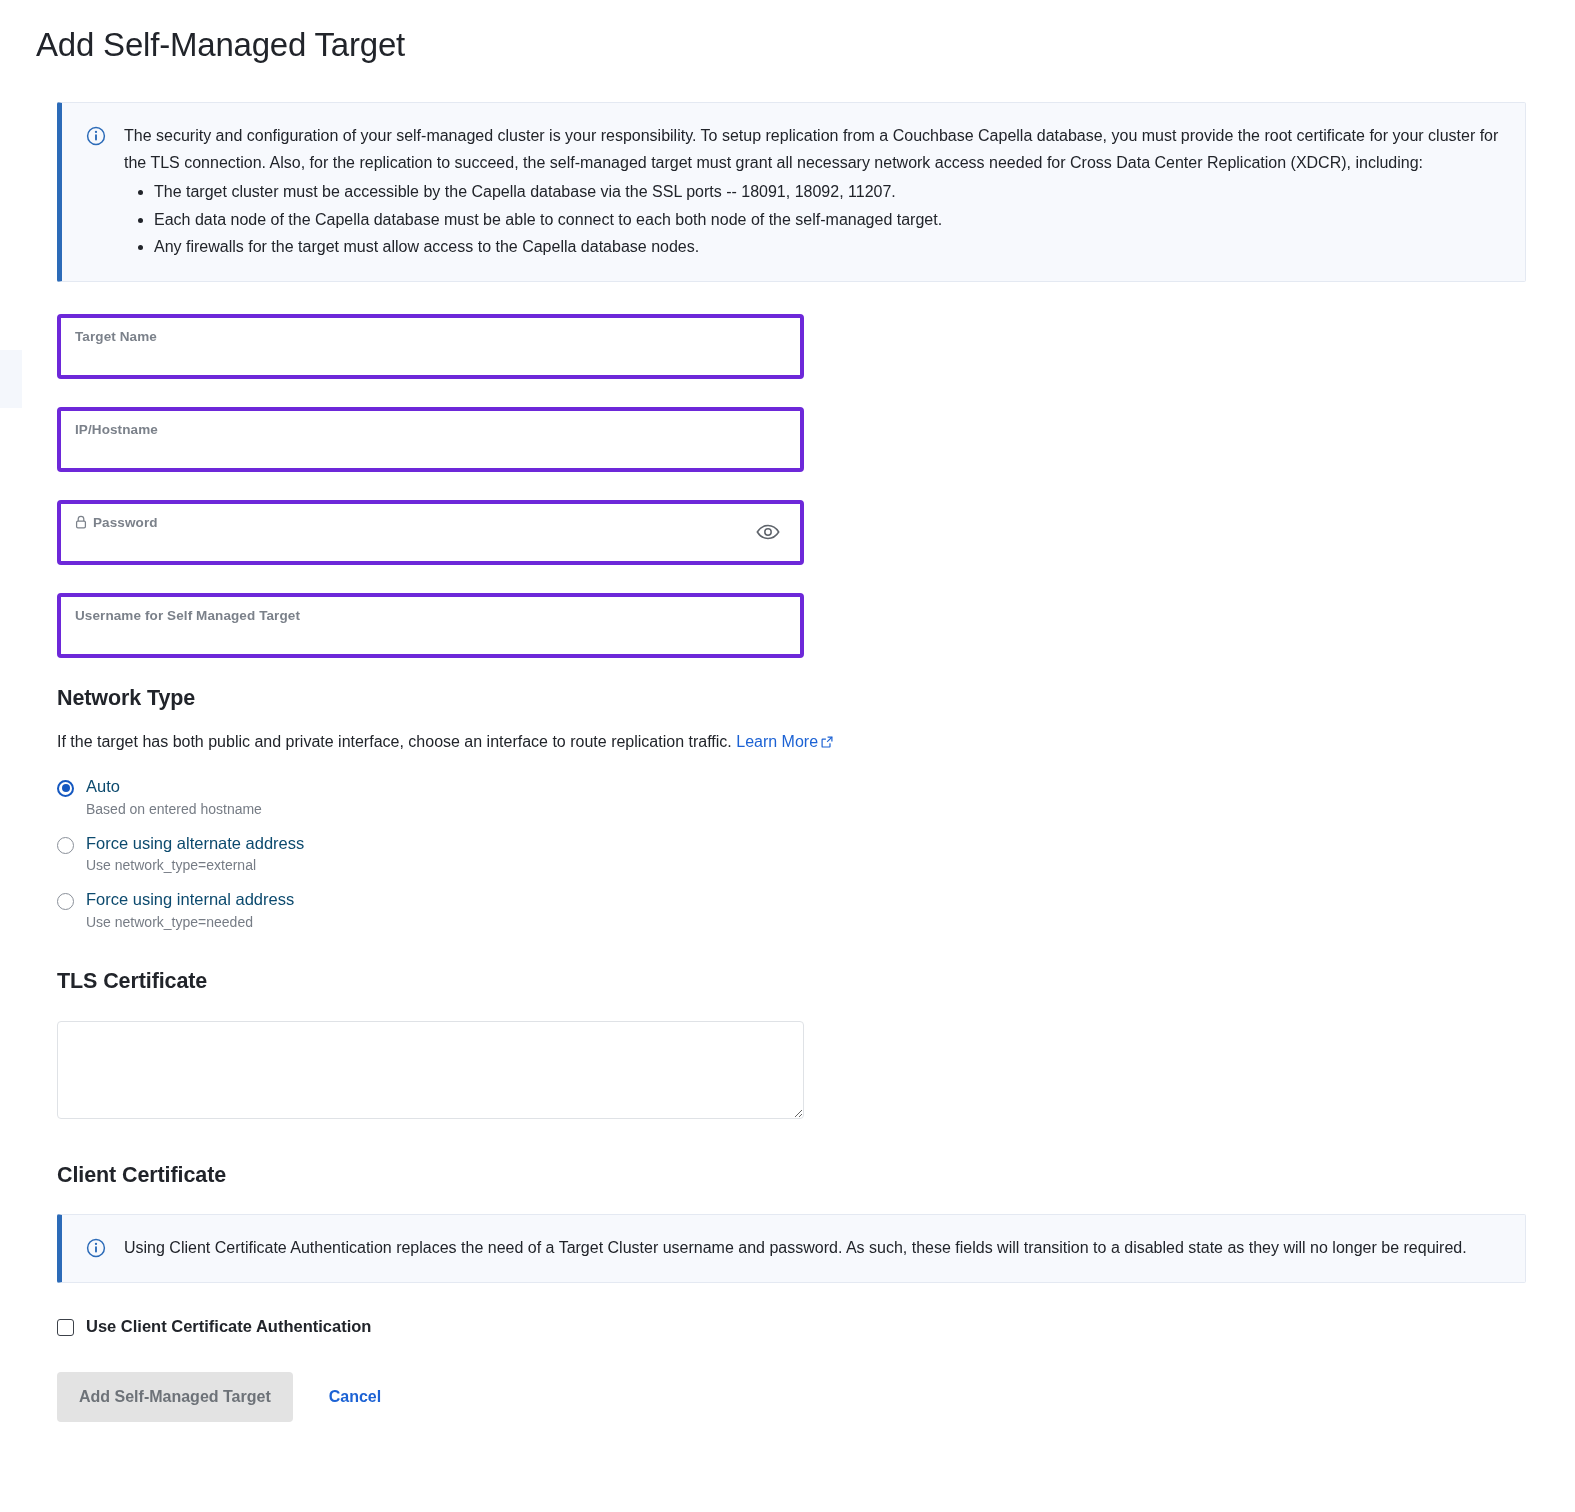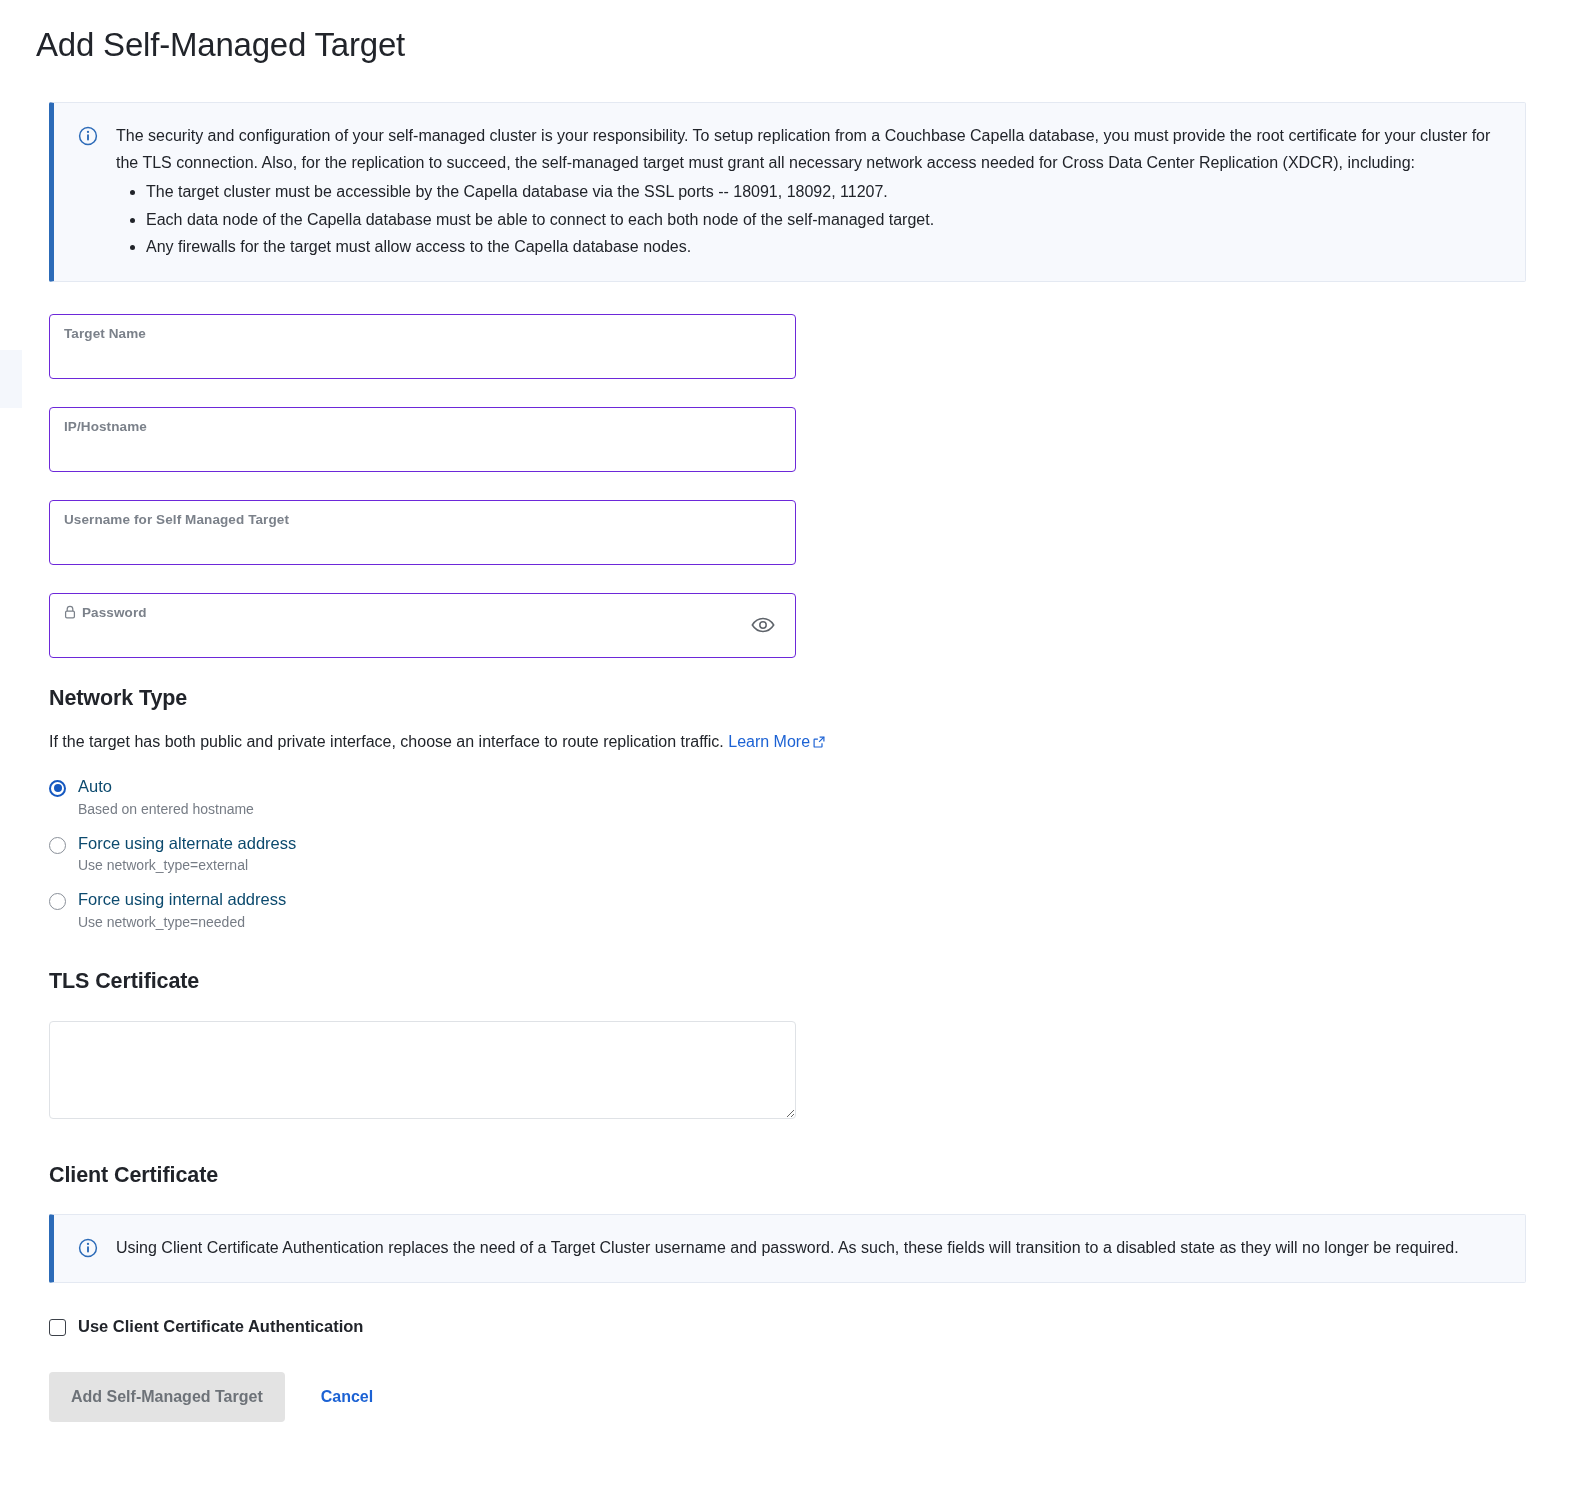--- a/index.html
+++ b/index.html
@@ -19,21 +19,21 @@
     width: 22px; height: 58px;
     background: #f4f7fc;
   }
 
   .page-title {
     margin: 0; padding: 26px 0 0 36px;
     font-size: 33px; font-weight: 400; letter-spacing: -0.2px;
     color: #21242a;
   }
 
-  .content { padding: 0 49px; margin-top: 38px; }
+  .content { padding: 0 49px; margin-top: 38px; margin-left: 8px; }
 
   
   .banner {
     position: relative;
     background: #f7f9fd;
     border: 1px solid #e4e9f2;
     border-left: 5px solid #2c6bb8;
     border-radius: 2px;
     padding: 20px 22px 20px 24px;
     display: flex; gap: 18px; align-items: flex-start;
@@ -41,21 +41,21 @@
   .banner .info-ico { flex: 0 0 auto; margin-top: 3px; }
   .banner .txt { font-size: 16px; line-height: 1.67; color: #21242a; }
   .banner ul { margin: 2px 0 0 0; padding-left: 30px; }
   .banner li { margin: 0; padding: 0; line-height: 1.72; }
 
   
   .fields { margin-top: 32px; width: 747px; }
   .field {
     position: relative;
     height: 65px;
-    border: 1px solid #6d28d9;
+    border: 4px solid #6d28d9;
     border-radius: 4px;
     background: #fff;
     margin-bottom: 28px;
   }
   .field .flabel {
     position: absolute; left: 14px; top: 11px;
     font-size: 13.5px; font-weight: 600; color: #7b818a;
     letter-spacing: .1px;
     display: flex; align-items: center; gap: 6px;
   }
@@ -168,41 +168,41 @@
         <span class="flabel">Target Name</span>
         <input type="text" placeholder="" style="">
       </div>
 
       <div class="field">
         <span class="flabel">IP/Hostname</span>
         <input type="text" placeholder="" style="">
       </div>
 
       <div class="field">
-        <span class="flabel">Username for Self Managed Target</span>
-        <input type="text" placeholder="" style="">
-      </div>
-
-      <div class="field">
         <span class="flabel">
           <span style="line-height:0">
             <svg width="12" height="14" viewBox="0 0 12 14">
               <path d="M3.2 6V4.1a2.8 2.8 0 0 1 5.6 0V6" fill="none" stroke="#7b818a" stroke-width="1.25"></path>
               <rect x="1.6" y="6" width="8.8" height="6.9" rx="1.3" fill="none" stroke="#7b818a" stroke-width="1.25"></rect>
             </svg>
           </span>
           <span>Password</span>
         </span>
         <input type="password" placeholder="" style="">
         <button class="eye-btn" aria-label="show password">
           <svg width="24" height="17" viewBox="0 0 24 17">
             <path d="M1.3 8.5C4 4.2 7.8 2.1 12 2.1s8 2.1 10.7 6.4C20 12.8 16.2 14.9 12 14.9S4 12.8 1.3 8.5z" fill="none" stroke="#5f646b" stroke-width="1.5"></path>
             <circle cx="12" cy="8.5" r="3.2" fill="none" stroke="#5f646b" stroke-width="1.5"></circle>
           </svg>
         </button>
+      </div>
+
+      <div class="field">
+        <span class="flabel">Username for Self Managed Target</span>
+        <input type="text" placeholder="" style="">
       </div>
     </div>
 
     <div>
       <h2 class="section-h">Network Type</h2>
       <div class="helper">
         <span>If the target has both public and private interface, choose an interface to route replication traffic.</span>
         <a class="link">
           <span>Learn More</span>
           <span style="line-height:0">

